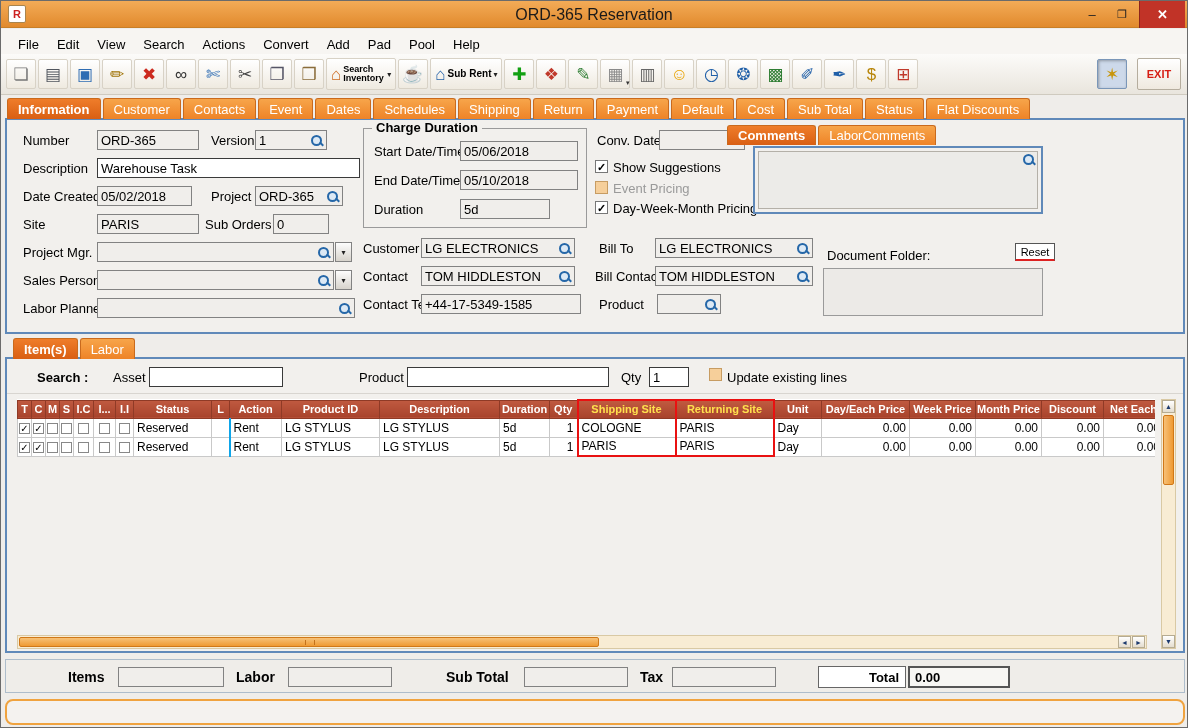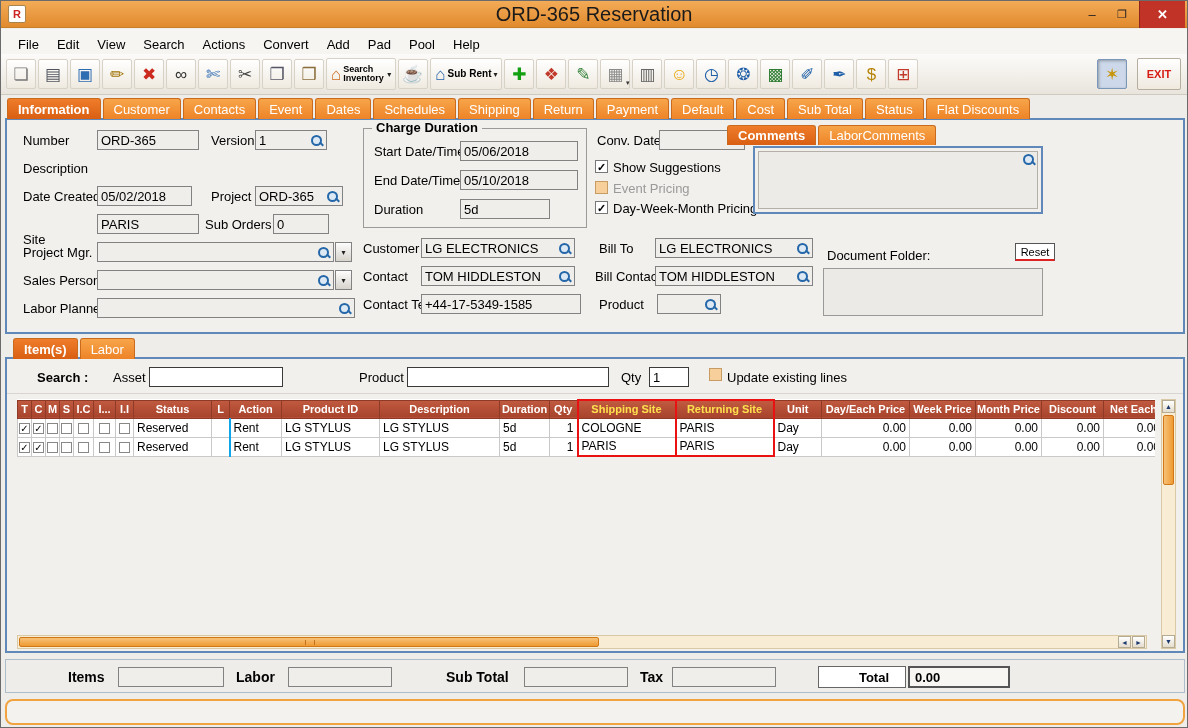--- a/index.html
+++ b/index.html
@@ -2,21 +2,21 @@
 <html><head>
 <meta charset="utf-8">
 <style>
   *{margin:0;padding:0;box-sizing:border-box}
   body{background:#555;font-family:"Liberation Sans",sans-serif}
   .window{position:relative;width:1188px;height:728px;background:#efedea;border:1px solid #6b6b6b;overflow:hidden;color:#000}
 
   
   .titlebar{position:absolute;left:0;top:0;width:100%;height:27px;background:linear-gradient(#f3ab57,#e18a2d);border-bottom:1px solid #c87f28}
   .app-icon{position:absolute;left:7px;top:4px;width:18px;height:18px;background:#fff;border:1px solid #a8854f;border-radius:2px;font-size:11px;font-weight:bold;color:#c22;display:flex;align-items:center;justify-content:center}
-  .title-text{position:absolute;left:0;top:0;width:100%;height:27px;display:flex;align-items:center;justify-content:center;font-size:20px;color:#1a1a1a}
+  .title-text{position:absolute;left:0;top:0;width:100%;height:27px;display:flex;align-items:center;justify-content:center;font-size:16px;color:#1a1a1a}
   .win-btn{position:absolute;top:0;height:27px;display:flex;align-items:center;justify-content:center;font-size:13px;color:#222}
   .btn-min{left:1076px;width:30px}
   .btn-max{left:1106px;width:30px;font-size:11px}
   .btn-close{left:1138px;width:46px;background:#c13327;color:#fff;font-weight:bold;border-left:1px solid #8e241b}
 
   
   .menubar{position:absolute;left:0;top:28px;width:100%;height:32px;background:#f7f5f2;border-bottom:1px solid #dcd8d0;display:flex;align-items:center;padding-left:8px}
   .menu-item{padding:0 9px;font-size:13px;height:100%;display:flex;align-items:center}
 
   
@@ -83,21 +83,21 @@
   .vscroll{position:absolute;left:1154px;top:40px;width:15px;height:250px;background:#f8ecd4;border:1px solid #d9c9a4}
   .sbtn{position:absolute;width:13px;height:13px;background:linear-gradient(#fff,#e4ddcf);border:1px solid #b5ab92;font-size:7px;color:#1c3a6e;display:flex;align-items:center;justify-content:center}
   .vthumb{position:absolute;left:1px;top:15px;width:11px;height:70px;background:linear-gradient(90deg,#f7c177,#ef9a33);border:1px solid #d07818;border-radius:2px}
   .hscroll{position:absolute;left:10px;top:276px;width:1130px;height:14px;background:#f8ecd4;border:1px solid #d9c9a4}
   .hthumb{position:absolute;left:1px;top:1px;width:580px;height:10px;background:linear-gradient(#f7c177,#ef9a33);border:1px solid #d07818;border-radius:2px}
   .hthumb::after{content:"";position:absolute;left:50%;top:2px;width:8px;height:5px;margin-left:-4px;border-left:1px solid #c4711a;border-right:1px solid #c4711a}
 
   
   #totals{position:absolute;left:4px;top:658px;width:1180px;height:34px;border:1px solid #aebdcb;background:#efede9}
   .tlbl{position:absolute;font-size:14px;font-weight:bold;white-space:nowrap}
-  .total-box{position:absolute;height:22px;border:1px solid #666;background:#fff;display:flex;align-items:center;justify-content:flex-end;padding-right:16px;font-weight:bold;font-size:13px}
+  .total-box{position:absolute;height:22px;border:1px solid #666;background:#fff;display:flex;align-items:center;justify-content:flex-end;padding-right:6px;font-weight:bold;font-size:13px}
   .total-val{position:absolute;height:22px;border:2px solid #555;background:#f7f6f3;display:flex;align-items:center;padding-left:5px;font-weight:bold;font-size:13px}
 
   #statusbar{position:absolute;left:4px;top:698px;width:1180px;height:26px;border:2px solid #f0a33f;border-radius:8px;background:#f4f2ef}
 </style>
 </head>
 <body>
 
 <div class="window">
 
   <div class="titlebar">
@@ -325,32 +325,35 @@
     <div class="fld" style="left:90px;top:10px;width:102px">
         <span class="v">ORD-365</span>
       </div>
     <div class="lbl" style="left:204px;top:13px">Version</div>
     <div class="fld" style="left:248px;top:10px;width:72px">
         <span class="v">1</span>
         <span class="mag"></span>
       </div>
 
     <div class="lbl" style="left:16px;top:41px">Description</div>
+    <div class="fld white" style="left:90px;top:38px;width:263px">
+        <span class="v">Warehouse Task</span>
+      </div>
 
     <div class="lbl" style="left:16px;top:69px">Date Created</div>
     <div class="fld" style="left:90px;top:66px;width:95px">
         <span class="v">05/02/2018</span>
       </div>
     <div class="lbl" style="left:204px;top:69px">Project</div>
     <div class="fld" style="left:248px;top:66px;width:88px">
         <span class="v">ORD-365</span>
         <span class="mag"></span>
       </div>
 
-    <div class="lbl" style="left:16px;top:112px">Site</div>
+    <div class="lbl" style="left:16px;top:97px">Site</div>
     <div class="fld" style="left:90px;top:94px;width:102px">
         <span class="v">PARIS</span>
       </div>
     <div class="lbl" style="left:198px;top:97px">Sub Orders</div>
     <div class="fld" style="left:266px;top:94px;width:56px">
         <span class="v">0</span>
       </div>
 
     <div class="lbl" style="left:16px;top:125px">Project Mgr.</div>
     <div class="fld" style="left:90px;top:122px;width:237px">

